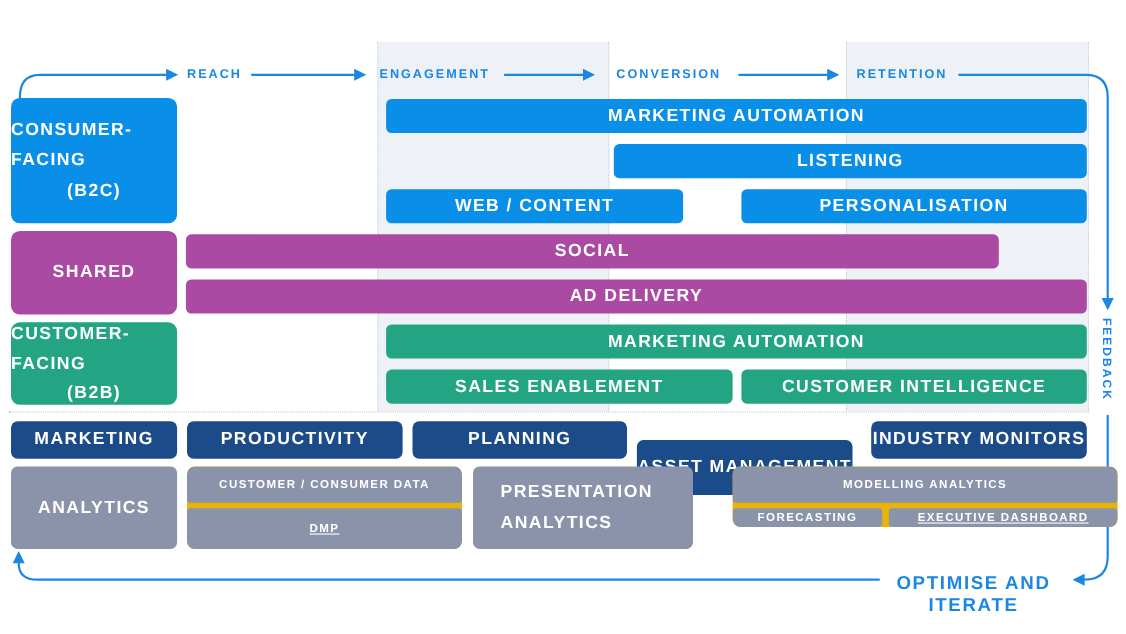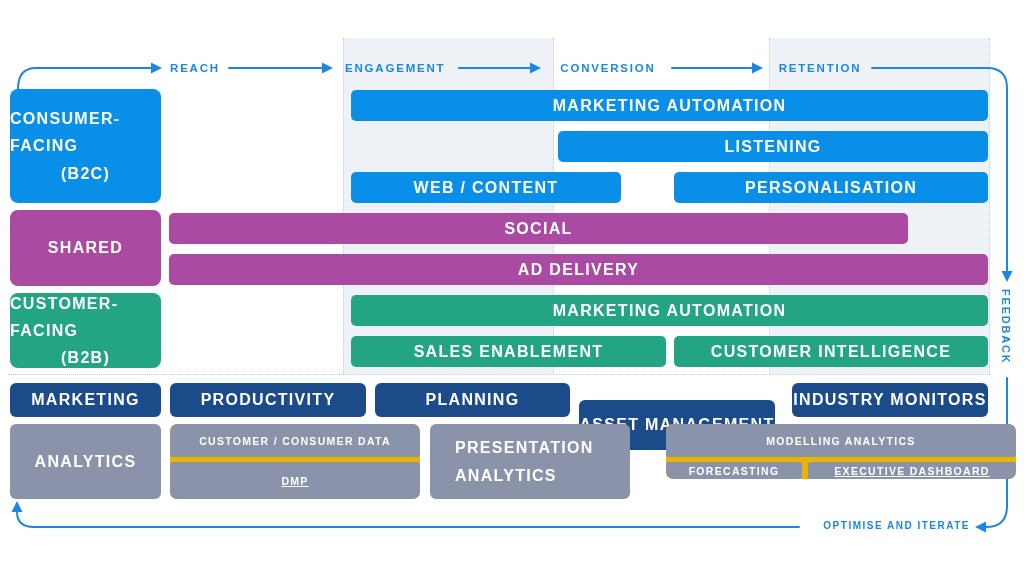--- a/index.html
+++ b/index.html
@@ -31,22 +31,22 @@
          justify-content:center;color:#fff;font-weight:bold;font-size:10.5px;
          letter-spacing:1.3px;border-radius:7px 7px 3px 3px;}
   .gsub{flex:1;display:flex;gap:6px;}
   .gcell{flex:1;background:#8a93a9;display:flex;align-items:center;justify-content:center;
          color:#fff;font-weight:bold;font-size:10.5px;letter-spacing:1.3px;border-radius:3px;}
   .gsub .gcell:first-child{border-radius:3px 3px 3px 7px;}
   .gsub .gcell:last-child{border-radius:3px 3px 7px 3px;text-decoration:underline;}
 
   .feedback{position:absolute;left:1000px;top:289px;color:#1b87e3;font-weight:bold;
             font-size:11px;letter-spacing:1.8px;writing-mode:vertical-rl;}
-  .optimise{position:absolute;left:800px;top:520px;width:170px;text-align:right;
-            color:#1b87e3;font-weight:bold;font-size:10px;letter-spacing:1.5px;}
+  .optimise{position:absolute;left:800px;top:520px;width:170px;text-align:center;
+            color:#1b87e3;font-weight:bold;font-size:17px;letter-spacing:1.5px;}
 
   svg{position:absolute;left:0;top:0;}
   .fline{stroke:#1b87e3;stroke-width:2;fill:none;stroke-linecap:round;}
   .fhead{fill:#1b87e3;stroke:none;}
   .wrapline{max-width:150px;line-height:1.7;}
 </style>
 </head>
 <body>
 
 <div id="canvas">

